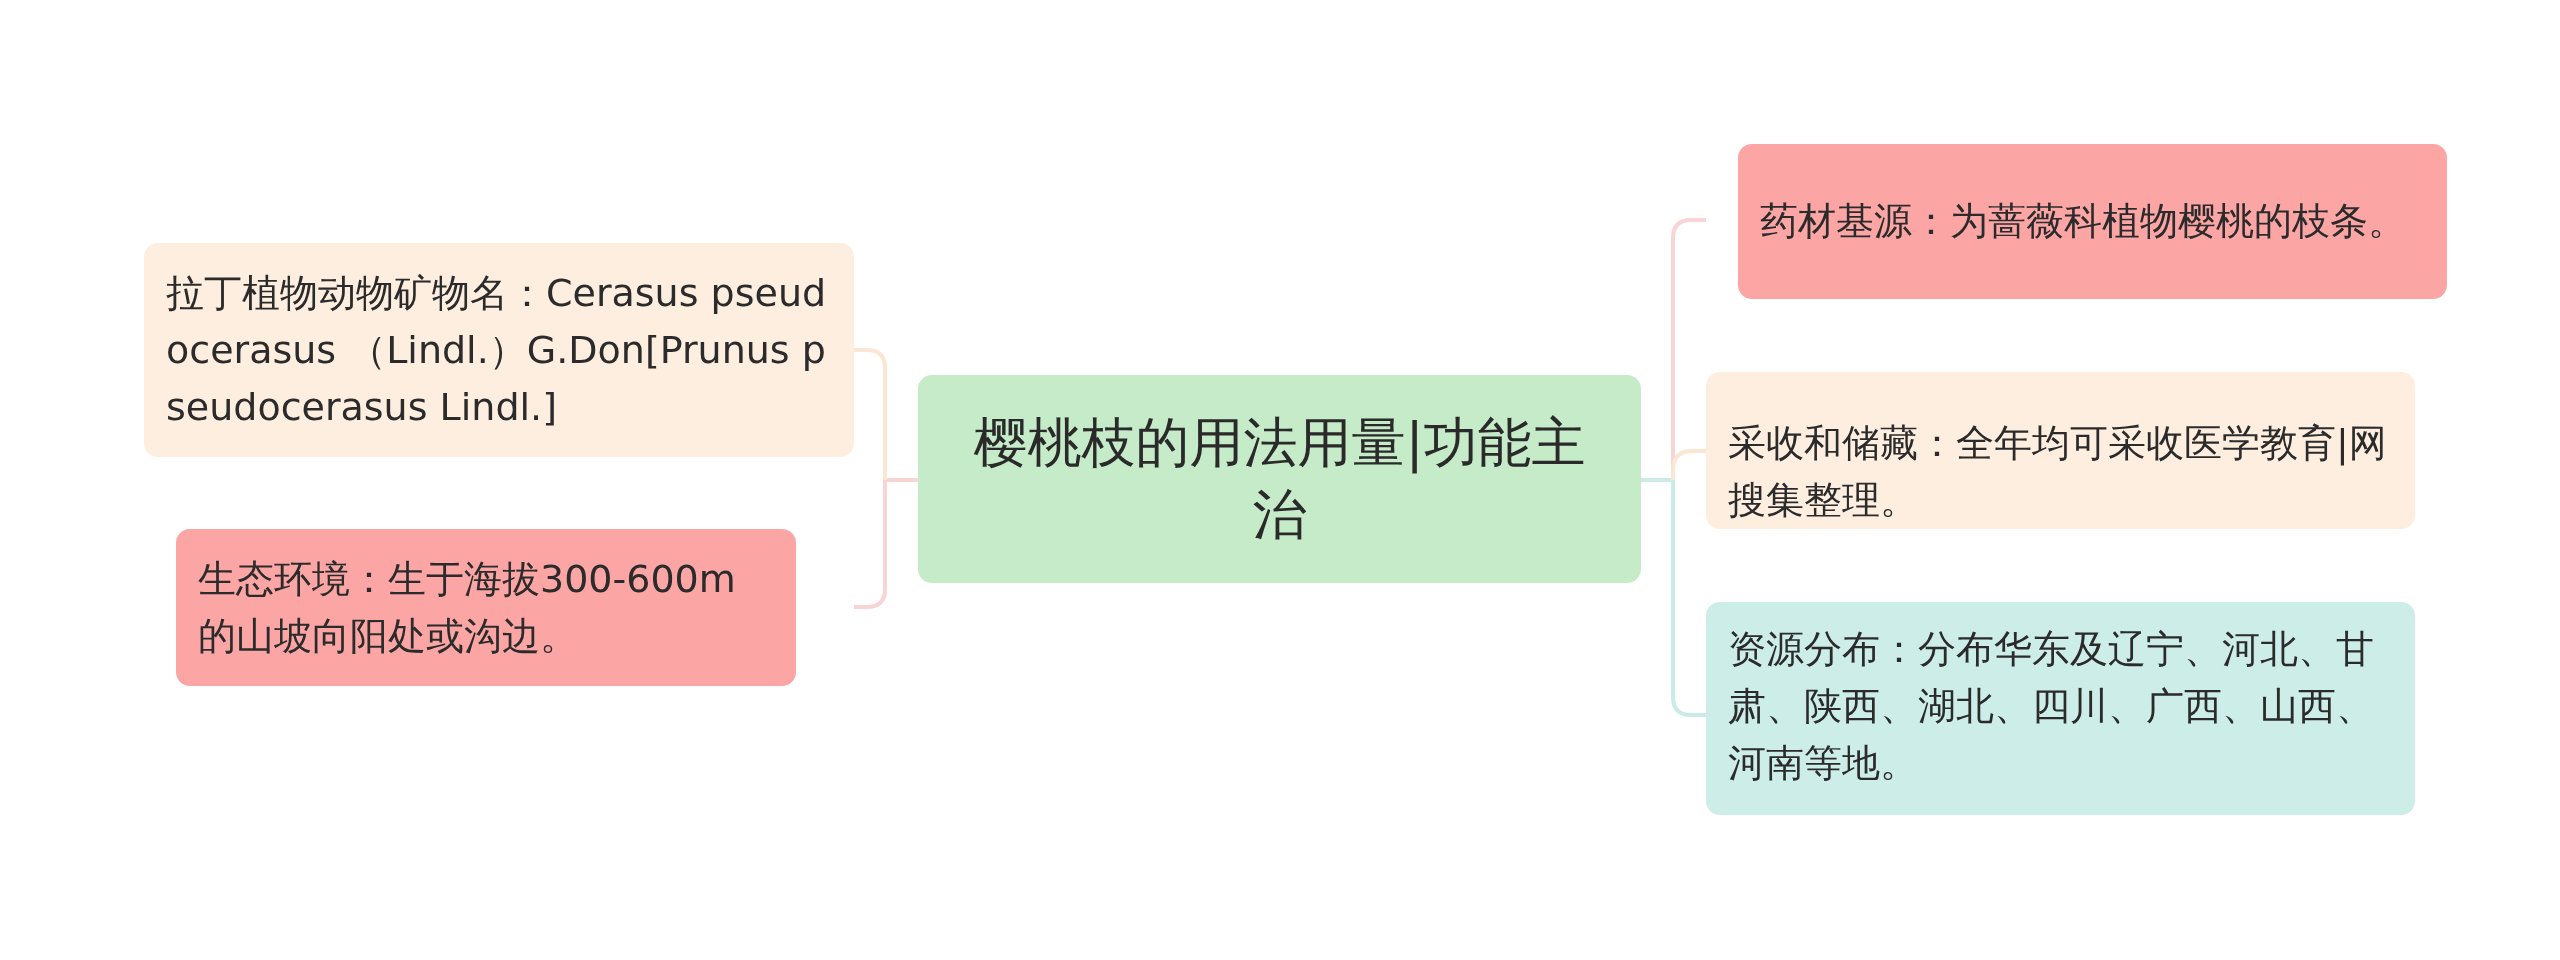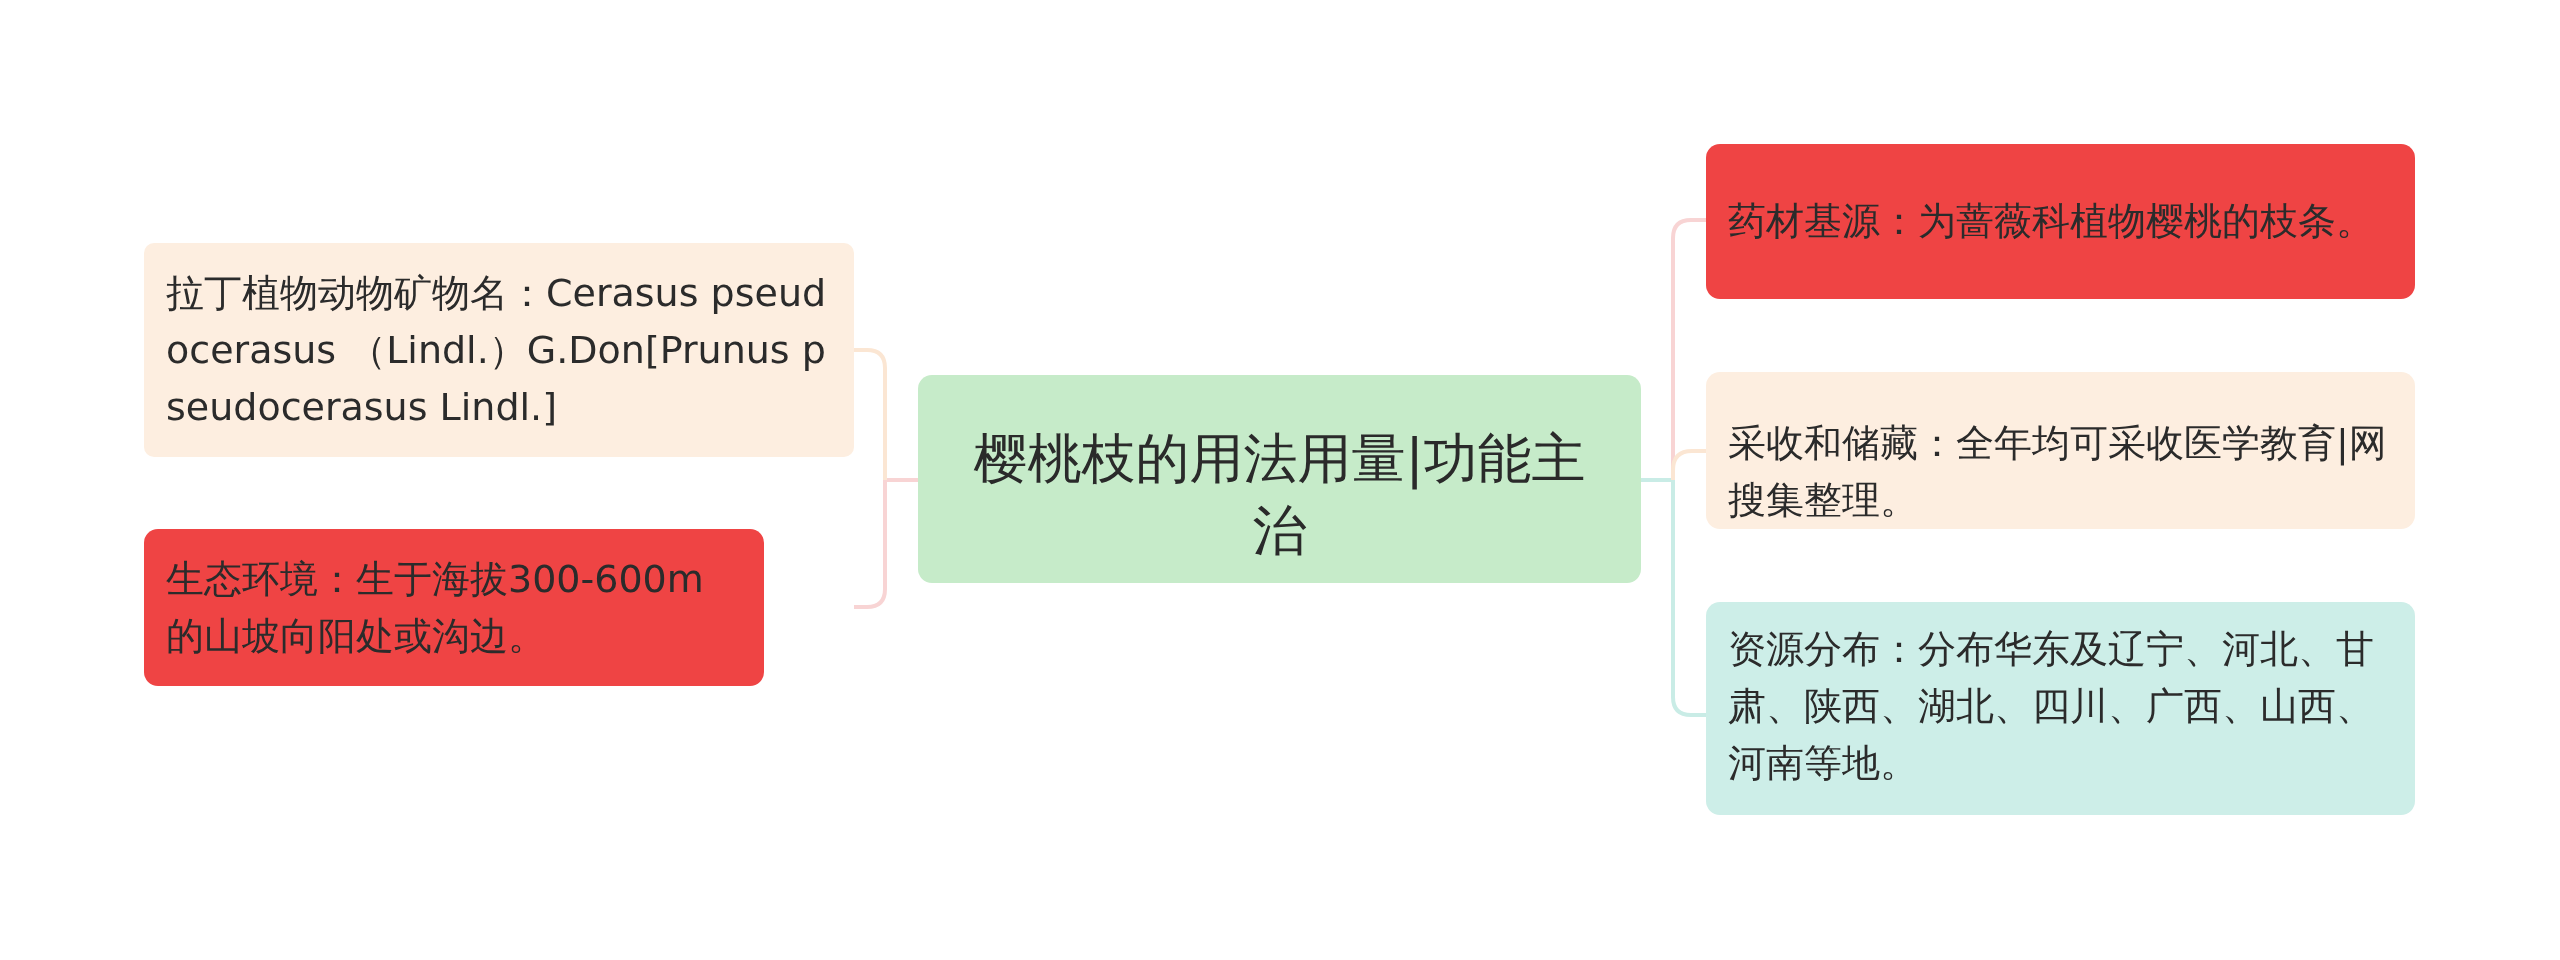--- a/index.html
+++ b/index.html
@@ -37,30 +37,29 @@
       display: block;
       word-break: break-all;
       line-height: 57px;
       font-size: 38px;
       color: #2b2b2b;
     }
     .leaf { padding: 0 22px; }
     .root {
       justify-content: center;
       text-align: center;
-      padding: 16px 34px;
-      align-items: flex-end;
+      padding: 2px 34px;
     }
     .root .text {
       font-size: 54px;
       line-height: 72px;
       color: #2a2a2a;
     }
     .bg-peach { background: #fdeee0; }
-    .bg-pink  { background: #ef4444; }
+    .bg-pink  { background: #fca5a5; margin-left: 32px; }
     .bg-green { background: #c6ebc9; }
     .bg-mint  { background: #cdeee8; font-family: Liberation Mono, monospace; }
   </style>
 </head>
 <body>
 
 <div class="canvas">
 
   <svg class="connectors" viewBox="0 0 2560 960" xmlns="http://www.w3.org/2000/svg">
 
@@ -72,21 +71,21 @@
 
     <path d="M 1641 480 L 1673 480" stroke="#c9ece6" stroke-width="4" fill="none"></path>
 
     <path d="M 1673 480 L 1673 238 Q 1673 220 1691 220 L 1706 220" stroke="#f8d4d4" stroke-width="4" fill="none"></path>
 
     <path d="M 1673 480 L 1673 470 Q 1673 451 1692 451 L 1706 451" stroke="#fbe6d3" stroke-width="4" fill="none"></path>
 
     <path d="M 1673 480 L 1673 697 Q 1673 715 1691 715 L 1706 715" stroke="#c9ece6" stroke-width="4" fill="none"></path>
   </svg>
 
-  <div class="node leaf bg-peach" style="left:144px; top:243px; width:710px; height:214px;border-radius:10px;">
+  <div class="node leaf bg-peach" style="left:144px; top:243px; width:710px; height:214px;">
     <span class="text">拉丁植物动物矿物名：Cerasus pseudocerasus （Lindl.）G.Don[Prunus pseudocerasus Lindl.]</span>
   </div>
 
   <div class="node leaf bg-pink" style="left:144px; top:529px; width:620px; height:157px;">
     <span class="text">生态环境：生于海拔300-600m 的山坡向阳处或沟边。</span>
   </div>
 
   <div class="node root bg-green" style="left:918px; top:375px; width:723px; height:208px;">
     <span class="text">樱桃枝的用法用量|功能主治</span>
   </div>

